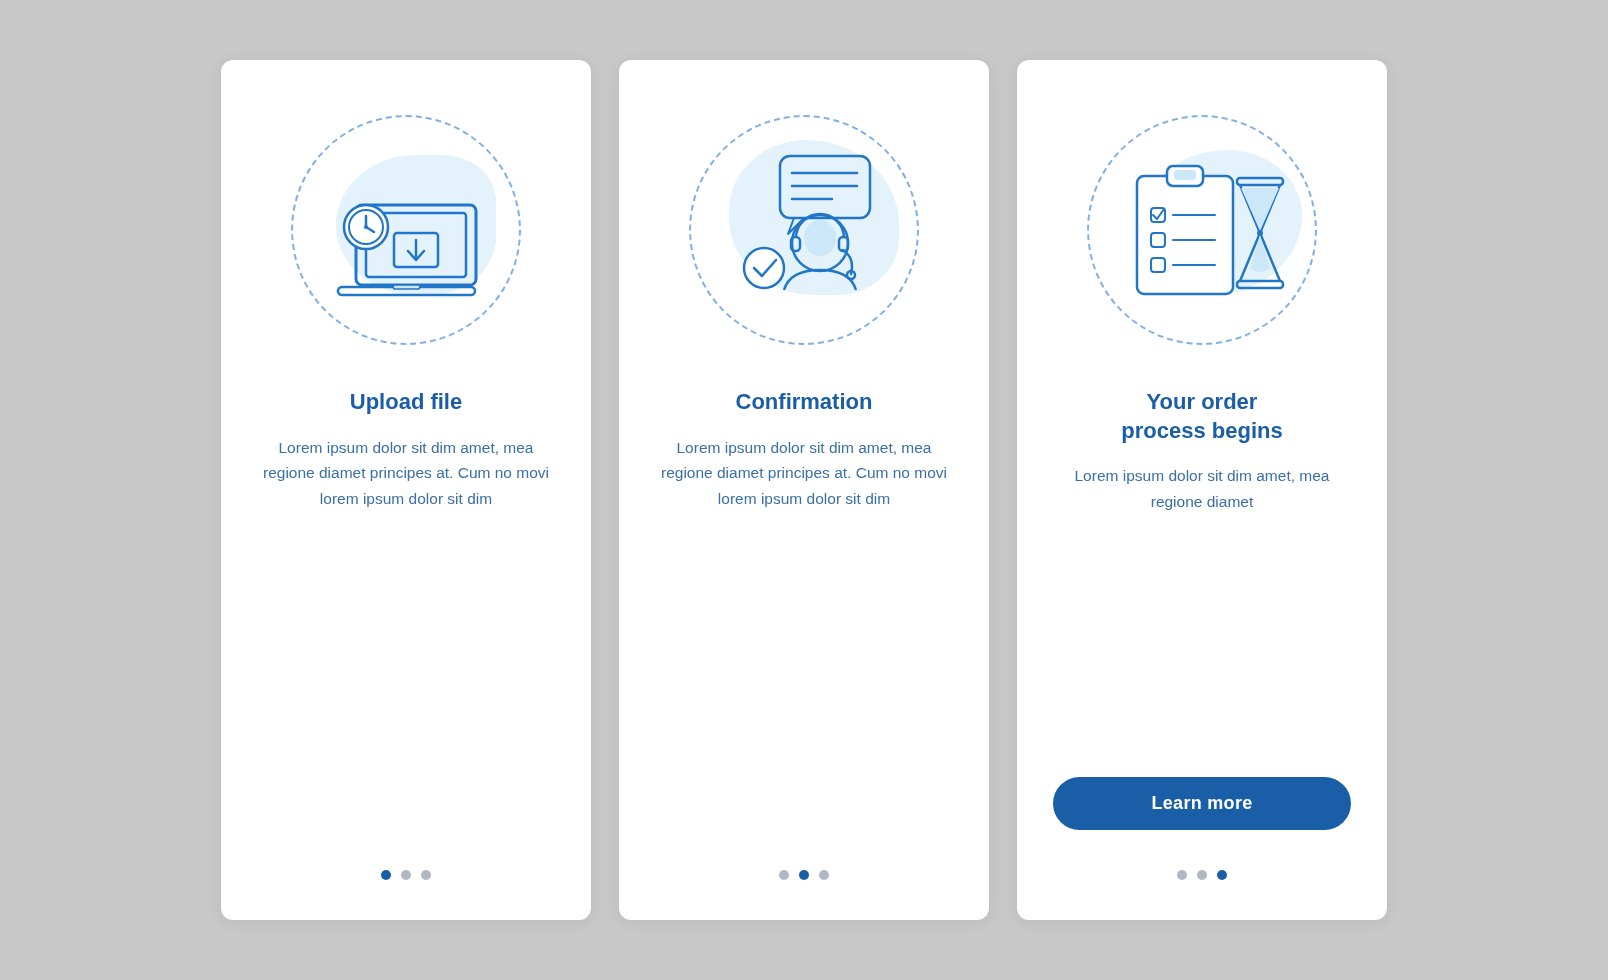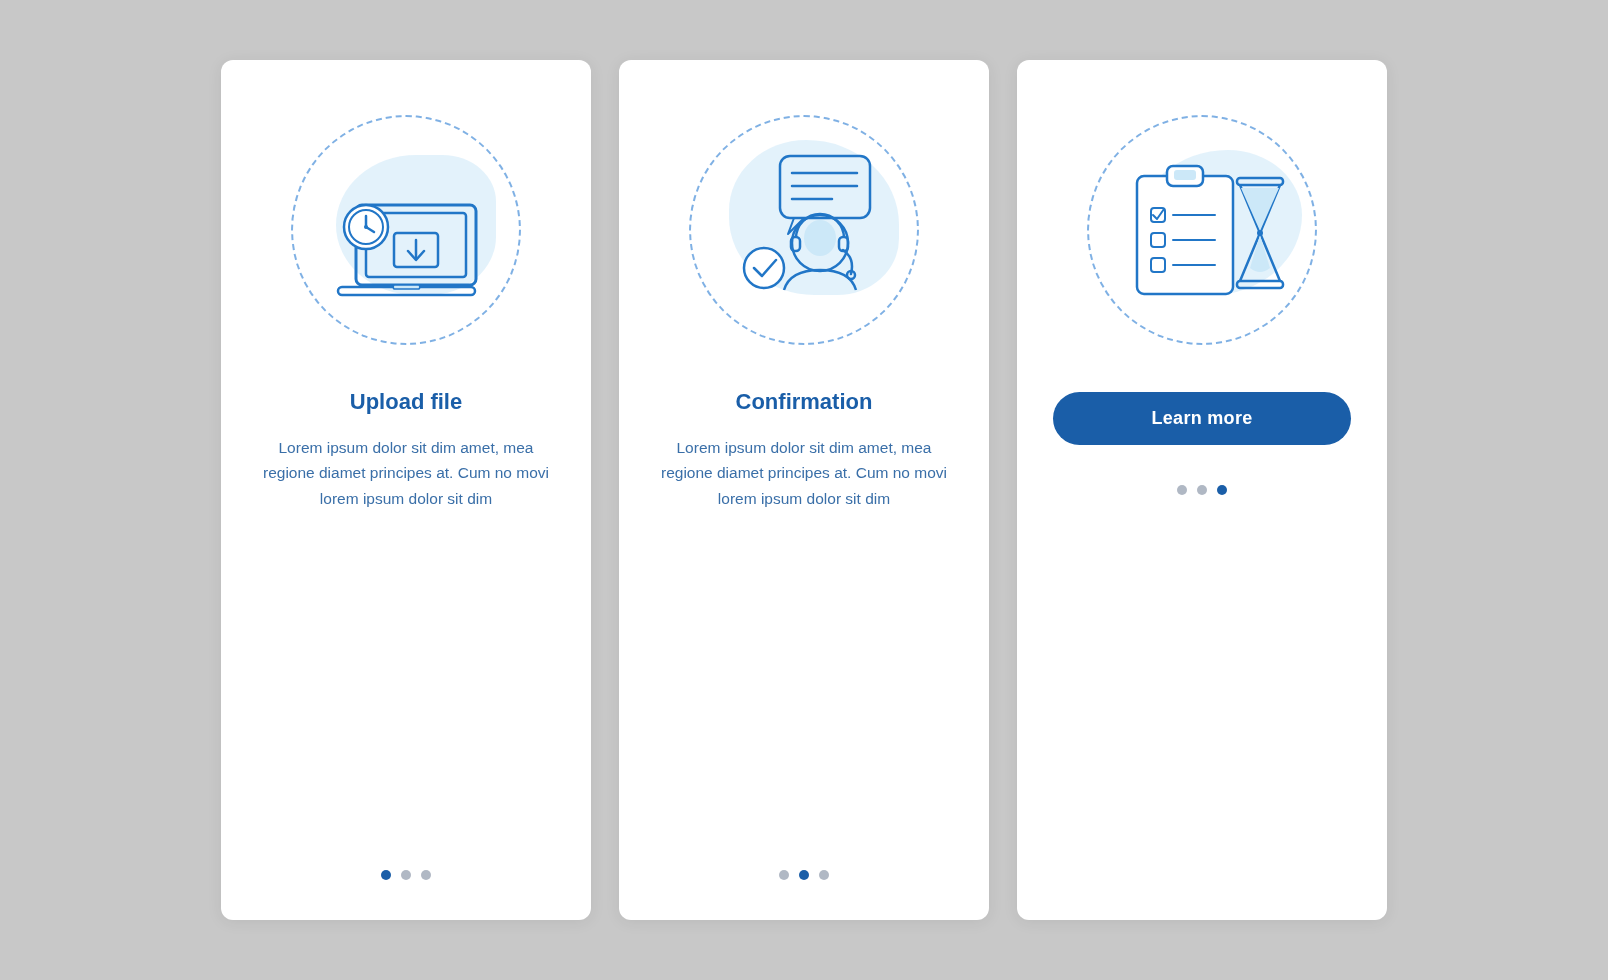--- a/index.html
+++ b/index.html
@@ -266,20 +266,23 @@
         <path d="M173 47 L153 95 L173 143" fill="none" stroke="#2176c7" stroke-width="2.5" stroke-linejoin="round"></path>
 
         <path d="M134 50 L153 93 L172 50z" fill="#cce8f8"></path>
 
         <path d="M143 130 L153 97 L163 130 Q153 138 143 130z" fill="#cce8f8"></path>
 
         <circle cx="153" cy="95" r="3" fill="#2176c7"></circle>
       </svg>
     </div>
 
+    <div class="card-title" style="white-space: pre-line;">Your order
+process begins</div>
+    <div class="card-body">Lorem ipsum dolor sit dim amet, mea regione diamet</div>
 
     <button class="learn-more-btn">Learn more</button>
 
     <div class="dots-row">
       <span class="dot dot-inactive"></span>
       <span class="dot dot-inactive"></span>
       <span class="dot dot-active"></span>
     </div>
   </div>
 

